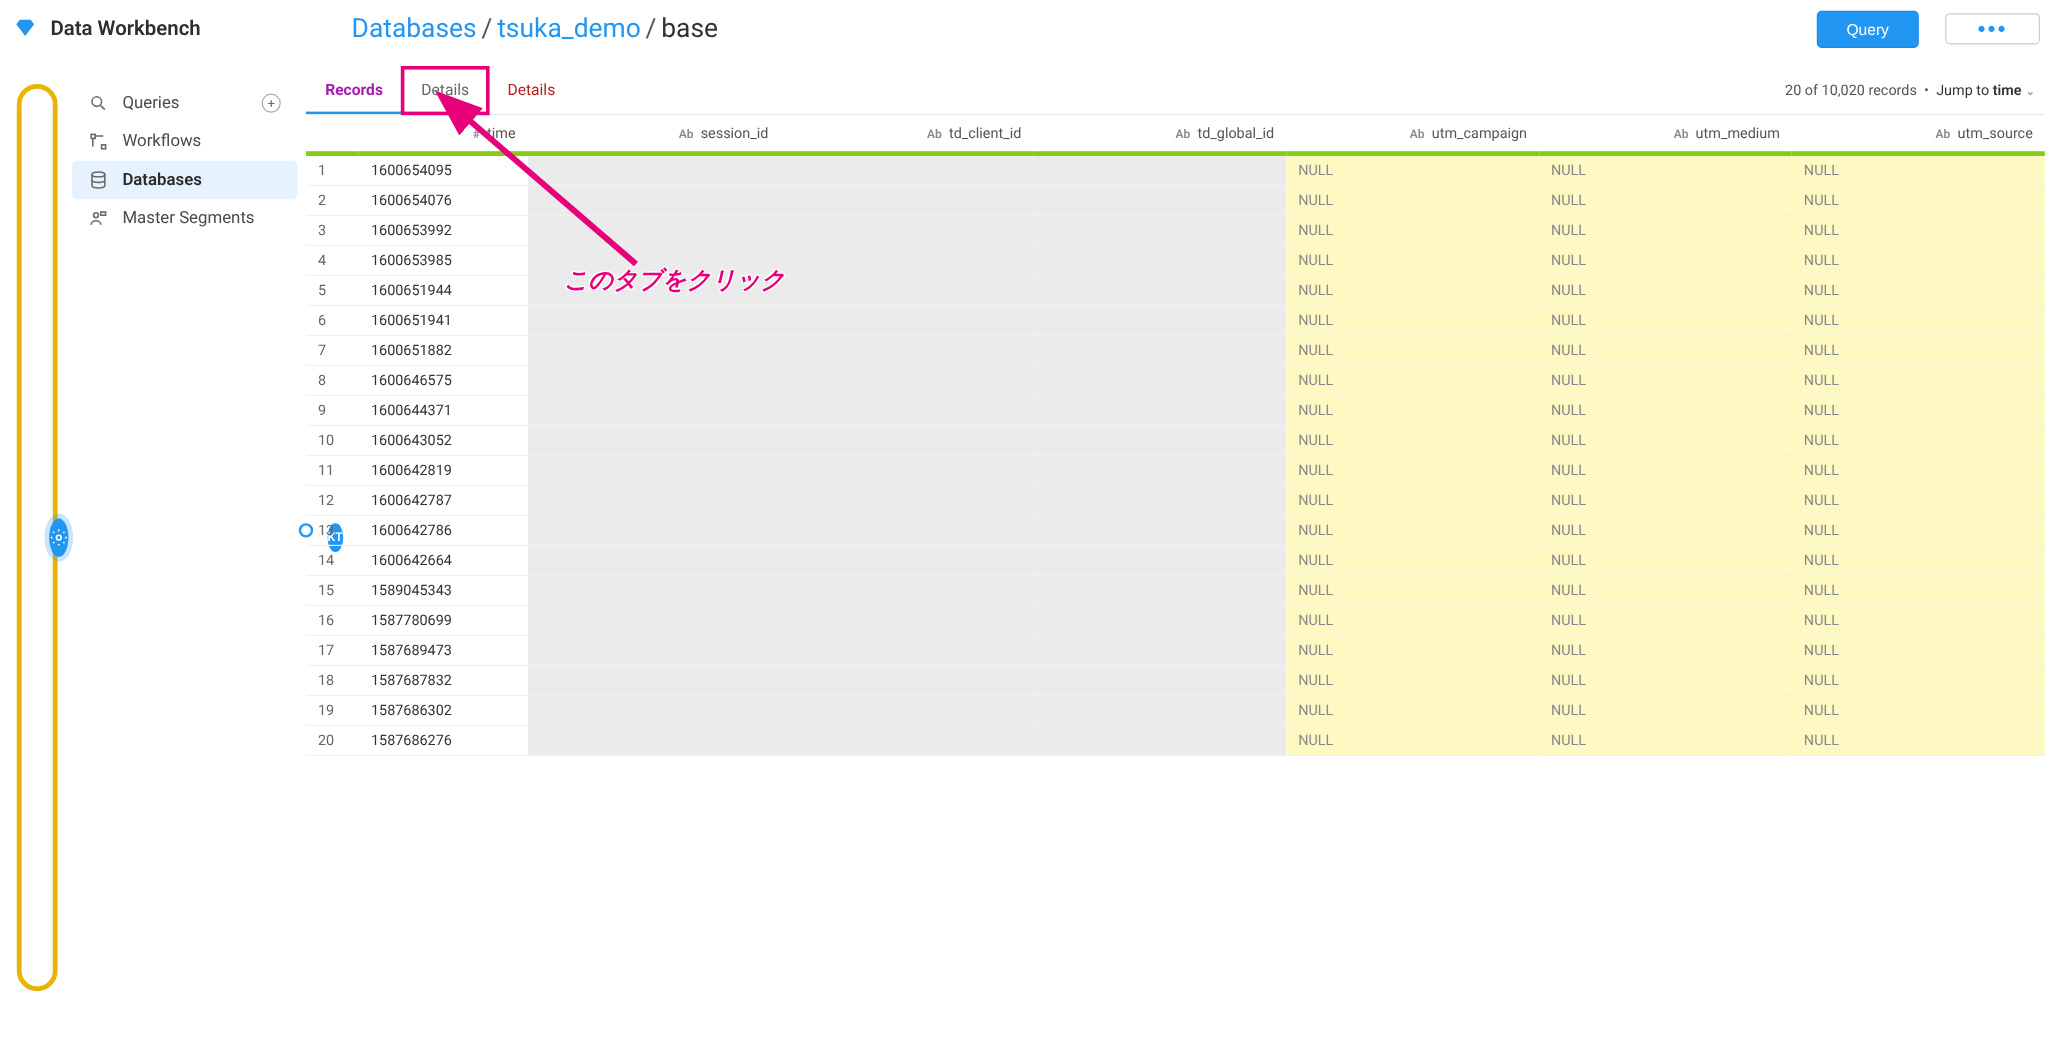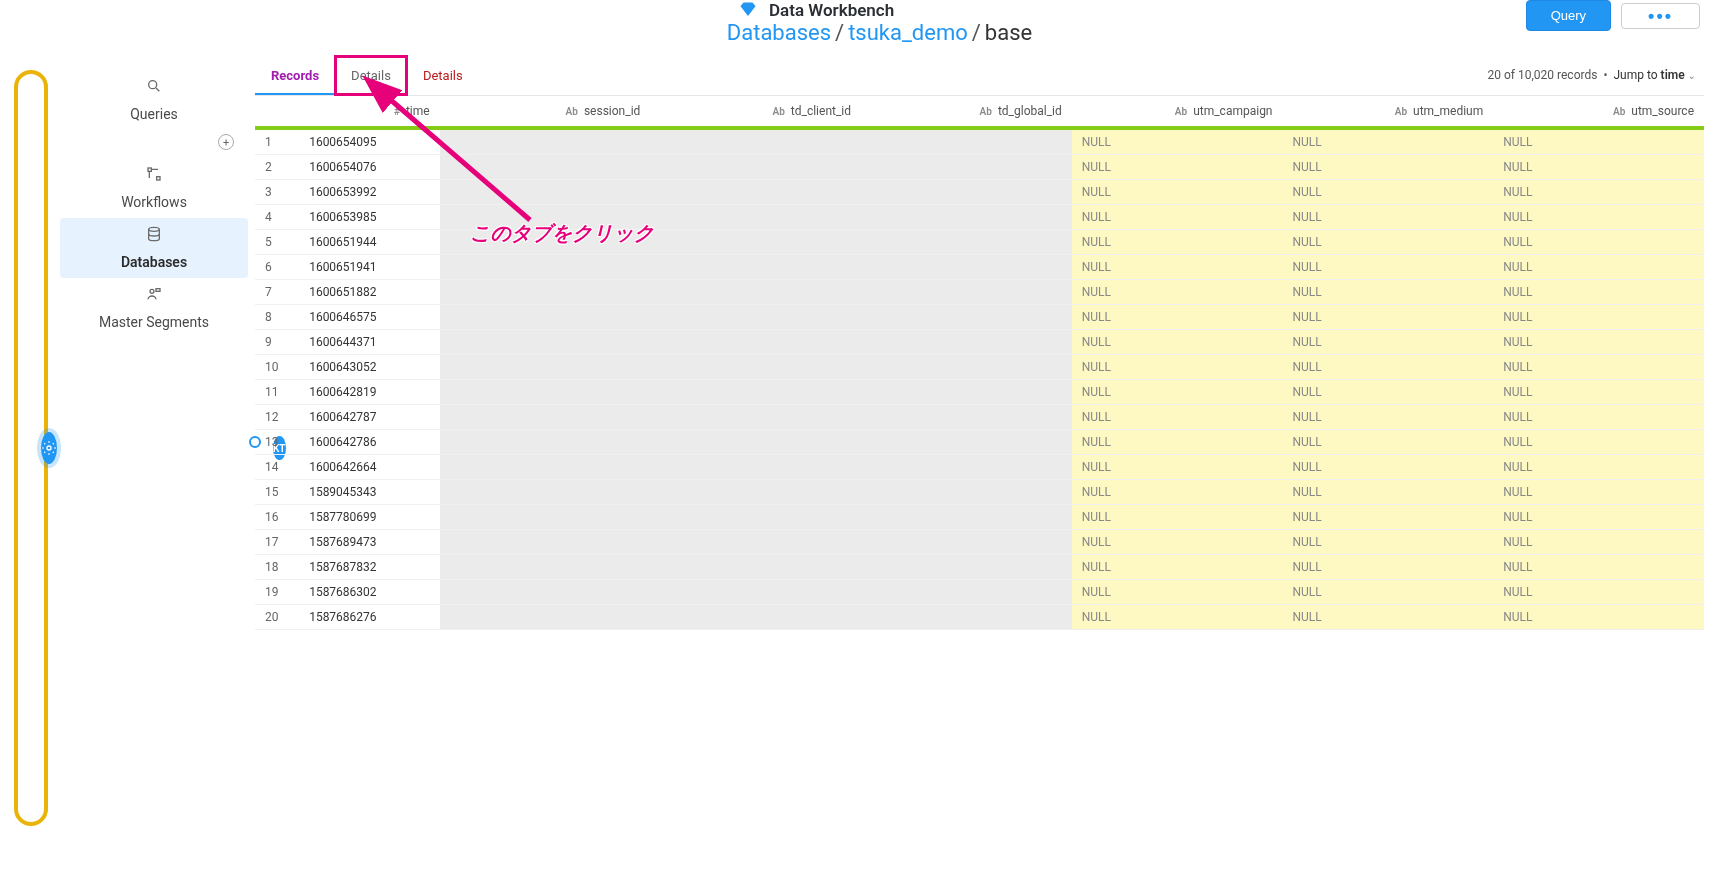--- a/index.html
+++ b/index.html
@@ -1,40 +1,40 @@
 <!DOCTYPE html>
 <html><head>
 <meta charset="utf-8">
 <style>
 * { box-sizing: border-box; margin: 0; padding: 0; }
 body { font-family: -apple-system, BlinkMacSystemFont, "Segoe UI", Roboto, sans-serif; font-size: 13px; color: #353a3f; background: #fff; width: 1716px; height: 869px; overflow: hidden; position: relative; }
 
 
-.topbar { display: flex; align-items: center; height: 48px; padding: 0 12px; position: relative; flex-direction: column; }
+.topbar { display: flex; align-items: center; height: 48px; padding: 0 12px; position: relative; }
 .logo-area { display: flex; align-items: center; gap: 12px; width: 238px; }
 .diamond-icon { width: 18px; height: 18px; color: #2196f3; }
 .app-title { font-size: 17px; font-weight: 600; color: #2b2f33; }
 .breadcrumb { display: flex; align-items: center; gap: 2px; font-size: 22px; font-weight: 400; margin-left: 43px; }
 .breadcrumb a { color: #2196f3; text-decoration: none; cursor: pointer; }
 .breadcrumb .sep { color: #555; margin: 0 2px; }
 .breadcrumb .cur { color: #333; }
-.topbar-actions { position: absolute; right: 16px; display: flex; gap: 10px; align-items: center; }
+.topbar-actions { position: absolute; right: 16px; display: flex; gap: 22px; align-items: center; }
 .btn-primary { background: #2196f3; color: #fff; border: 1px solid #1e88e5; border-radius: 4px; padding: 7px 24px; font-size: 13px; cursor: pointer; }
 .btn-more { background: #fff; border: 1px solid #ccc; border-radius: 4px; padding: 5px 26px; color: #2196f3; font-size: 18px; cursor: pointer; font-weight: bold; letter-spacing: 2px; line-height: 14px; }
 
 
 .icon-rail { position: absolute; left: 14px; top: 70px; width: 34px; height: 756px; background: #fff; border: 4px solid #eab308; border-radius: 18px; display: flex; flex-direction: row; align-items: center; padding: 16px 0; gap: 24px; }
 .icon-rail .rail-btn { width: 20px; height: 20px; color: #7a7a7a; cursor: pointer; display: flex; align-items: center; justify-content: center; }
 .icon-rail .rail-btn.active { width: 32px; height: 32px; border-radius: 50%; background: #2196f3; color: #fff; box-shadow: 0 0 0 4px rgba(33,150,243,0.25); margin-left: -1px; }
 .icon-rail .spacer { flex: 1; }
 .icon-rail .avatar { width: 24px; height: 24px; border-radius: 50%; background: #2196f3; color: #fff; font-size: 10px; font-weight: 600; display: flex; align-items: center; justify-content: center; }
 
 
 .sidenav { position: absolute; left: 60px; top: 70px; width: 188px; }
-.sidenav-item { display: flex; align-items: center; gap: 12px; padding: 8px 14px; color: #4a4a4a; cursor: pointer; border-radius: 4px; font-size: 14px; flex-direction: column; }
+.sidenav-item { display: flex; align-items: center; gap: 12px; padding: 8px 14px; color: #4a4a4a; cursor: pointer; border-radius: 4px; font-size: 14px; }
 .sidenav-item .icon { width: 16px; height: 16px; color: #6b6b6b; }
 .sidenav-item.active { background: #e6f3fe; font-weight: 600; color: #2b2b2b; }
 .sidenav-item .plus { margin-left: auto; width: 16px; height: 16px; border: 1px solid #aaa; border-radius: 50%; display: flex; align-items: center; justify-content: center; font-size: 11px; color: #666; }
 
 
 .main { position: absolute; left: 255px; top: 56px; right: 12px; }
 
 
 .tabs { display: flex; border-bottom: 1px solid #e5e7eb; position: relative; }
 .tab { padding: 12px 16px 10px; font-size: 13px; color: #b91c1c; cursor: pointer; border-bottom: 2px solid transparent; }

